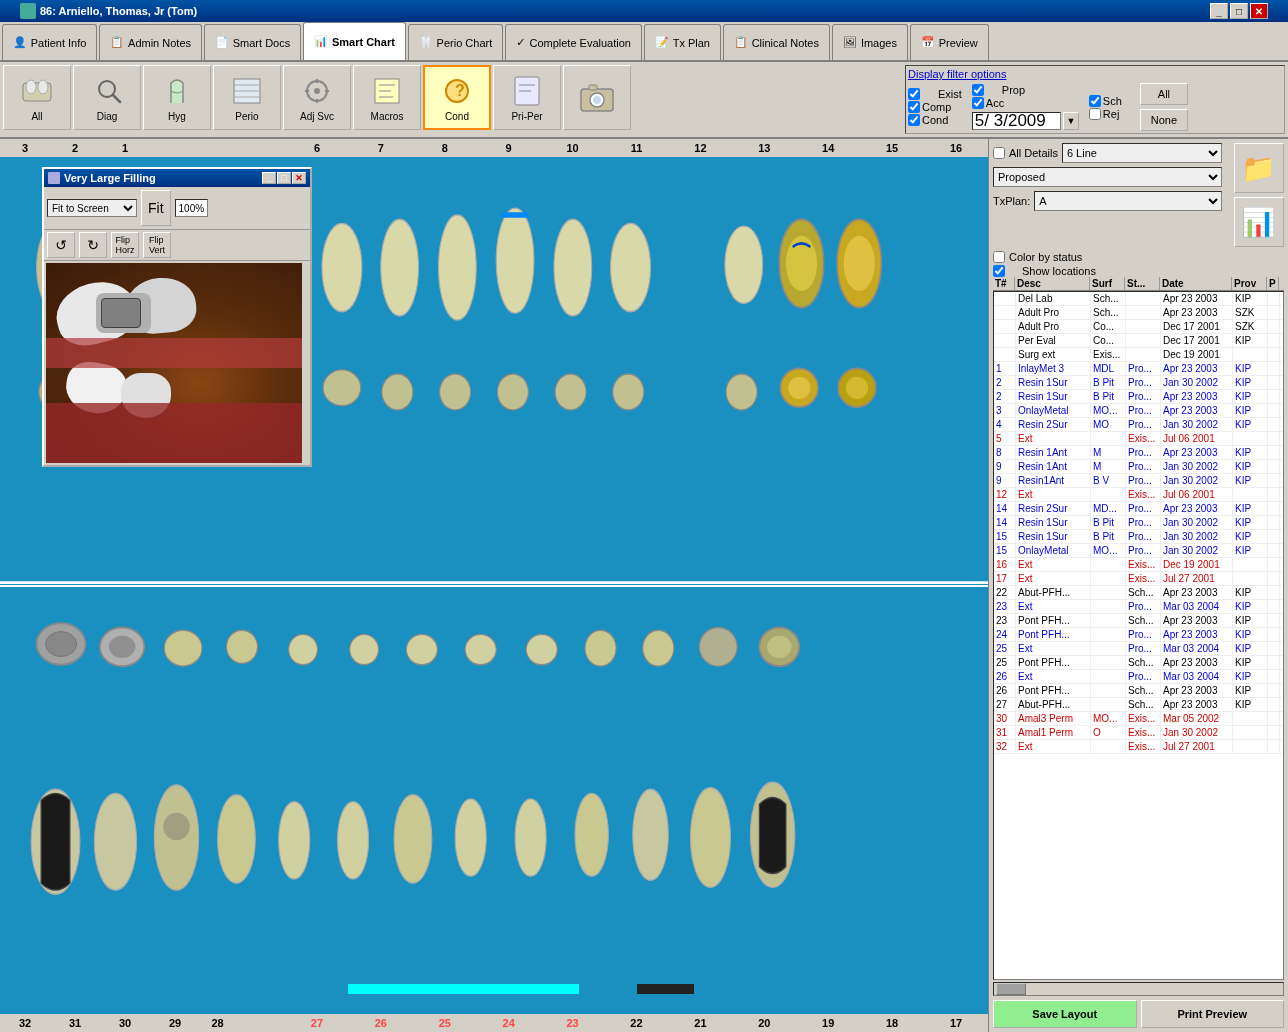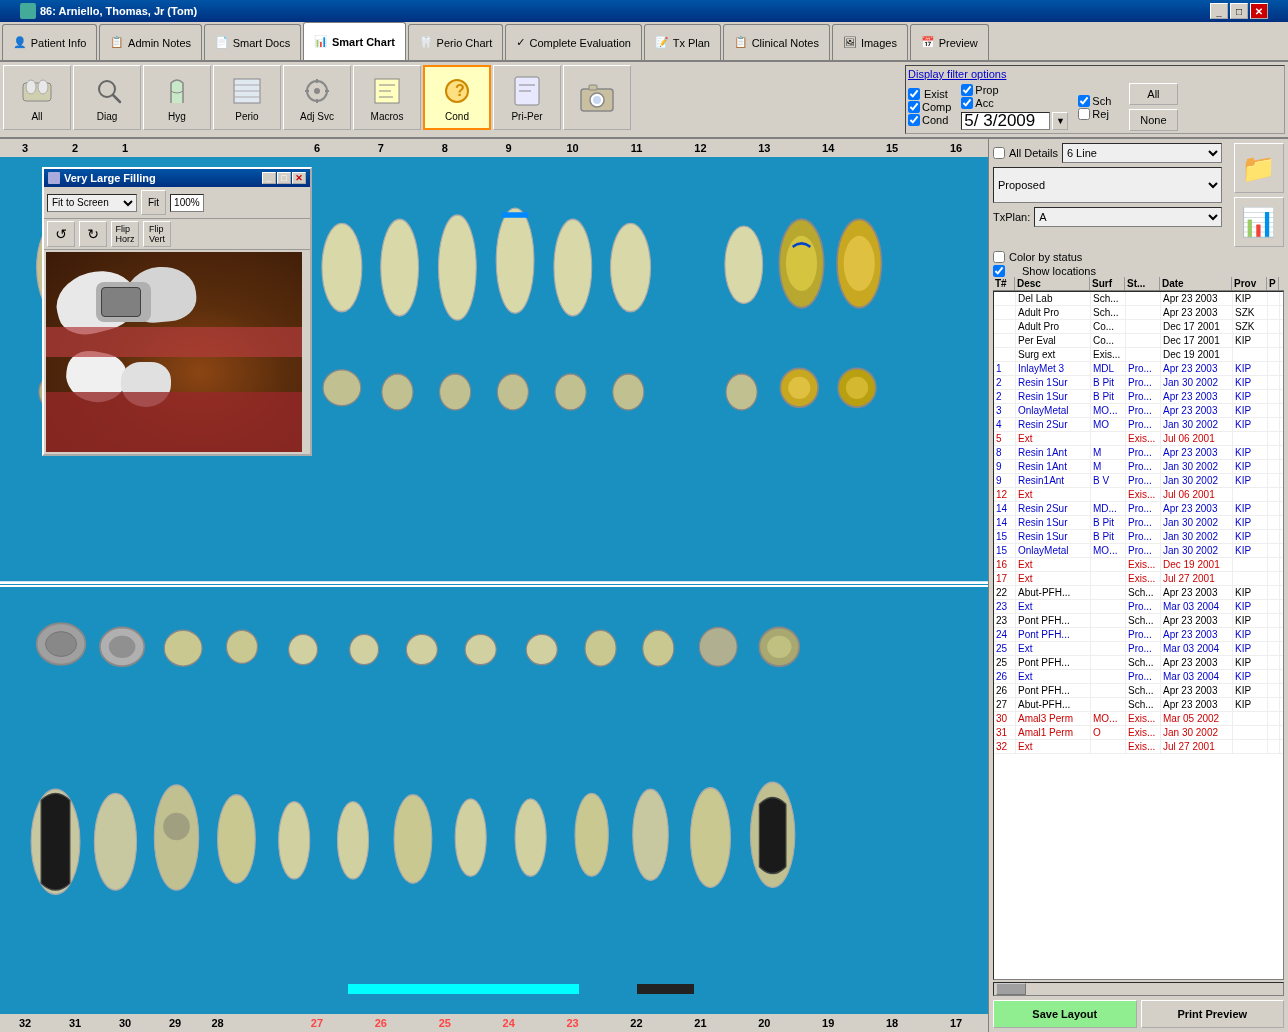--- a/index.html
+++ b/index.html
@@ -204,35 +204,35 @@
     </div>
     <span></span>
   </div>
 
   <div style="margin-left:auto; display:flex; flex-direction:column; padding:2px; background:#d4d0c8; border:1px inset #999; min-width:380px;">
     <div style="margin-bottom:3px;">
       <span style="color:#0000cc; text-decoration:underline; cursor:pointer; font-size:11px;">Display filter options</span>
     </div>
     <div style="display:flex; gap:10px; align-items:center;">
       <div style="display:flex; flex-direction:column; gap:1px;">
-        <div style="display:flex; align-items:center; gap:4px;">
+        <div style="display:flex; align-items:center; gap:18px;">
           <input type="checkbox" checked="" style="width: 12px; height: 12px;">
           <span>Exist</span>
         </div>
         <div style="display:flex; align-items:center; gap:2px;">
           <input type="checkbox" checked="" style="width: 12px; height: 12px;">
           <span>Comp</span>
         </div>
         <div style="display:flex; align-items:center; gap:2px;">
           <input type="checkbox" checked="" style="width: 12px; height: 12px;">
           <span>Cond</span>
         </div>
       </div>
       <div style="display:flex; flex-direction:column; gap:1px;">
-        <div style="display:flex; align-items:flex-start; gap:2px;">
+        <div style="display:flex; align-items:flex-start; gap:18px;">
           <input type="checkbox" checked="" style="width: 12px; height: 12px;">
           <span>Prop</span>
         </div>
         <div style="display:flex; align-items:center; gap:2px;">
           <input type="checkbox" checked="" style="width: 12px; height: 12px;">
           <span>Acc</span>
         </div>
         <div style="display:flex; align-items:center; gap:2px; margin-top:2px;">
           <input type="text" value="5/ 3/2009" style="width: 89px; height: 18px; border: 1px inset rgb(128, 128, 128); font-size: 17px; padding: 4px 2px;">
           <button style="width:16px; height:18px; background:#d4d0c8; border:1px outset #fff; cursor:pointer; font-size:9px; padding:0;">▼</button>
@@ -545,21 +545,21 @@
         <div style="display:flex; align-items:center; gap:4px; margin-bottom:4px;">
           <input type="checkbox" style="width: 12px; height: 12px;">
           <span>All Details</span>
           <select style="height:20px; font-size:11px; border:1px inset #808080; flex:1;">
             <option>6 Line</option>
             <option>4 Line</option>
             <option>8 Line</option>
           </select>
         </div>
         <div style="display:flex; align-items:center; gap:4px; margin-bottom:4px;">
-          <select style="height:36px; font-size:11px; border:1px inset #808080; width:100%;">
+          <select style="height:20px; font-size:11px; border:1px inset #808080; width:100%;">
             <option>Proposed</option>
             <option>Existing</option>
             <option>Scheduled</option>
           </select>
         </div>
         <div style="display:flex; align-items:center; gap:4px; margin-bottom:4px;">
           <span>TxPlan:</span>
           <select style="height:20px; font-size:11px; border:1px inset #808080; flex:1;">
             <option>A</option>
             <option>B</option>
@@ -915,21 +915,21 @@
       <div class="fw-btn">_</div>
       <div class="fw-btn">□</div>
       <div class="fw-btn close">✕</div>
     </div>
   </div>
   <div class="fw-toolbar">
     <select style="height:18px; font-size:10px; border:1px inset #808080; width:90px;">
       <option>Fit to Screen</option>
       <option>Original</option>
     </select>
-    <button style="height:25px; padding:0 6px; background:#d4d0c8; border:1px outset #fff; font-size:10px; cursor:pointer;">Fit</button>
+    <button style="height:36px; padding:0 6px; background:#d4d0c8; border:1px outset #fff; font-size:14px; cursor:pointer;">Fit</button>
     <span style="font-size:10px; border:1px inset #808080; background:white; padding:0 3px; height:18px; display:flex; align-items:center;">100%</span>
   </div>
   <div class="fw-toolbar2">
     <div class="fw-icon-btn">↺</div>
     <div class="fw-icon-btn">↻</div>
     <div class="fw-icon-btn" style="font-size:10px; flex-direction:column; display:flex; align-items:center; justify-content:center; font-size:9px;">Flip<br>Horz</div>
     <div class="fw-icon-btn" style="font-size:10px; flex-direction:column; display:flex; align-items:center; justify-content:center; font-size:9px;">Flip<br>Vert</div>
   </div>
   <div class="fw-image">
 

